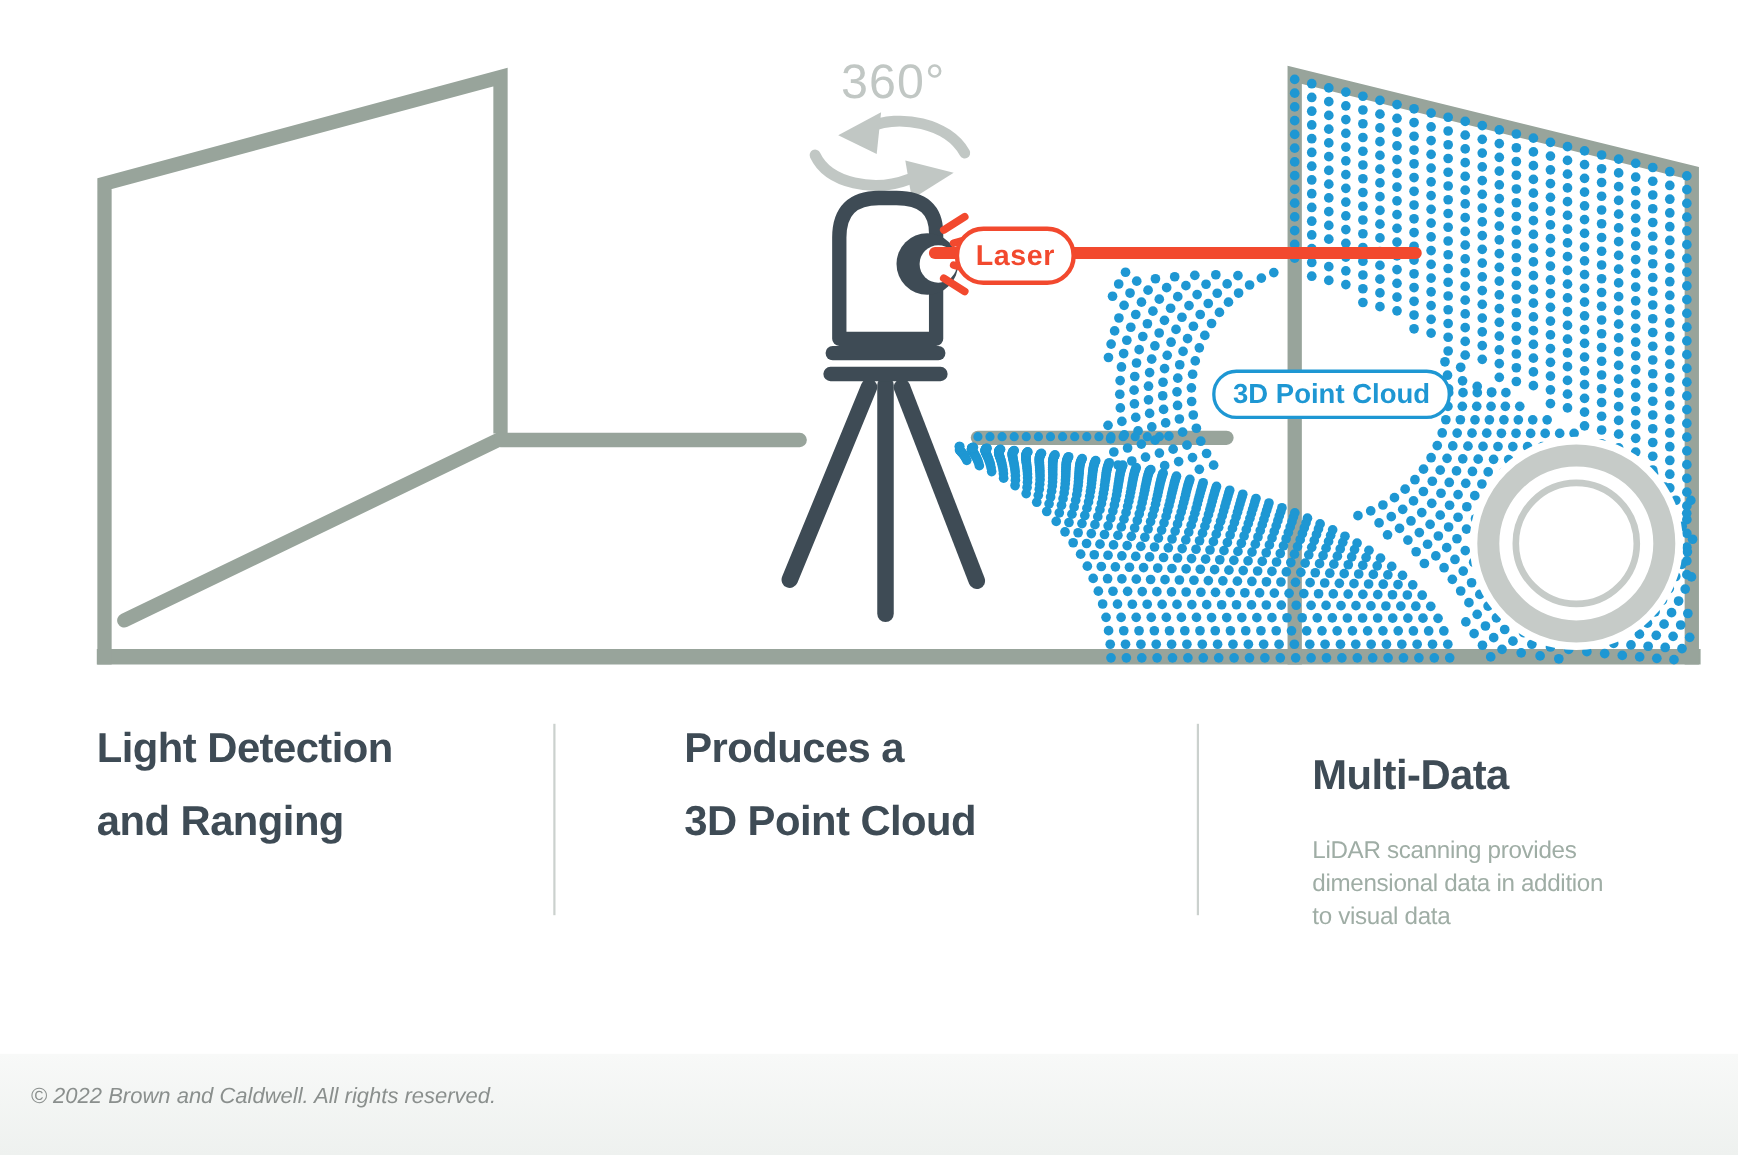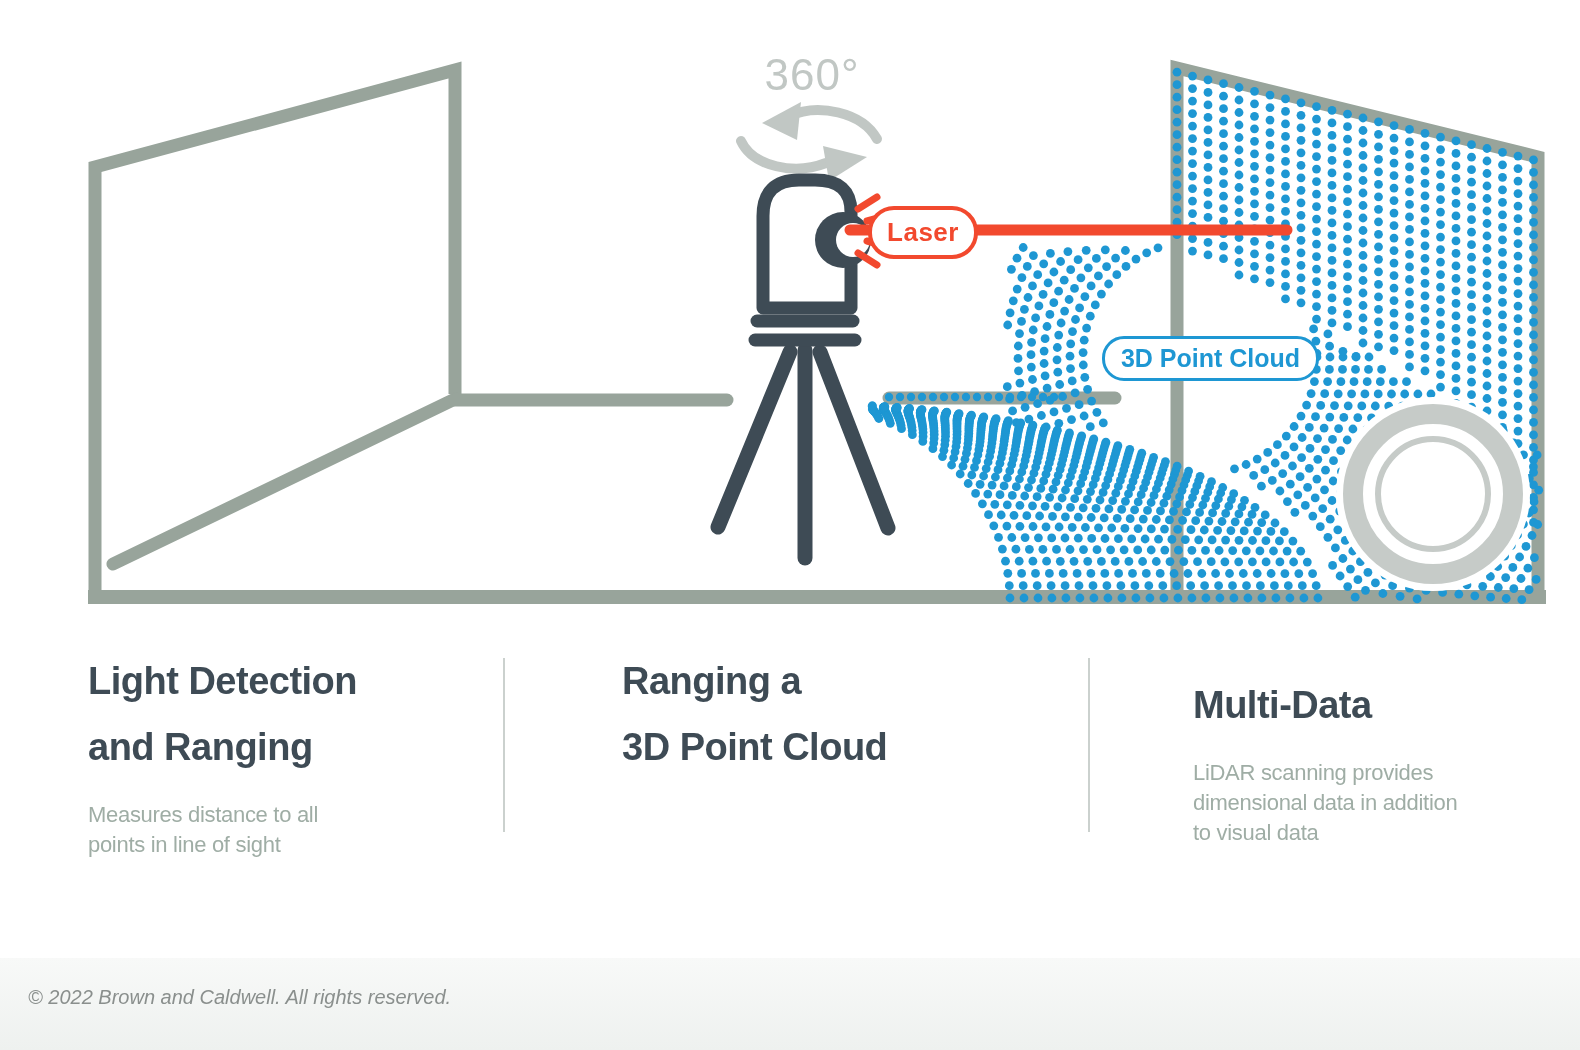--- a/index.html
+++ b/index.html
@@ -1721,27 +1721,25 @@
     <span>Laser</span>
   </div>
 
   <div class="pill cloud-pill">
     <span>3D Point Cloud</span>
   </div>
 
   <div class="col col1">
     <h2>Light Detection
 and Ranging</h2>
-    <p>Measures distance to all
-points in line of sight</p>
   </div>
   <div class="divider d1"></div>
 
   <div class="col col2">
-    <h2>Ranging a
+    <h2>Produces a
 3D Point Cloud</h2>
   </div>
   <div class="divider d2"></div>
 
   <div class="col col3">
     <h2>Multi-Data</h2>
     <p>LiDAR scanning provides
 dimensional data in addition
 to visual data</p>
   </div>

